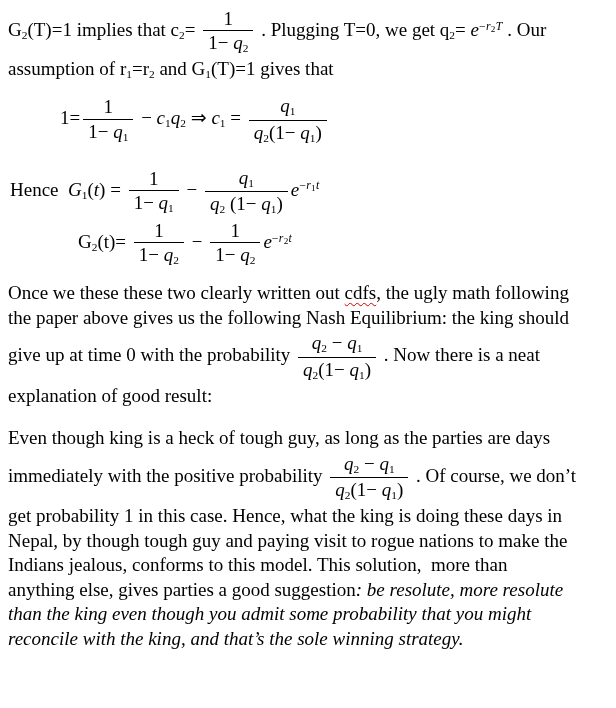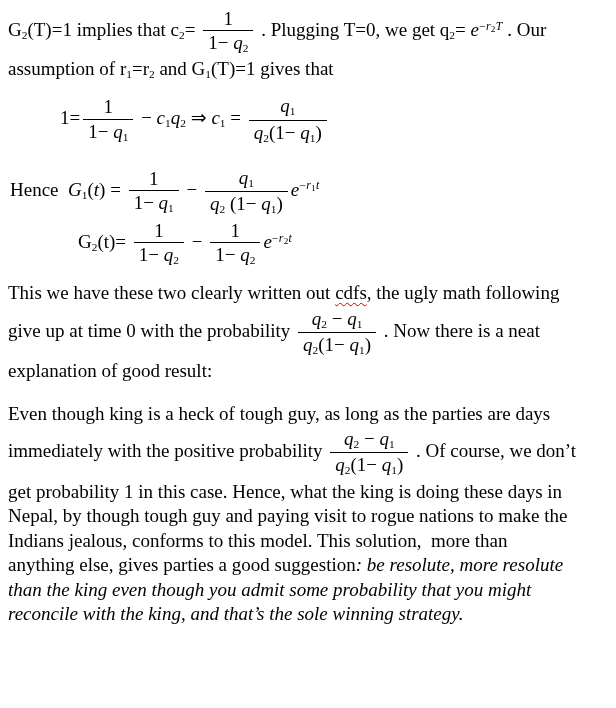--- a/index.html
+++ b/index.html
@@ -39,21 +39,22 @@
     <div class="block" style="margin-top: 6px;">
       <div class="ln mathline" style="padding-left: 52px;"><span>1=</span><span class="fr"><span class="num"><span>1</span></span><span class="den"><span>1− </span><span class="it">q</span><span class="sb">1</span></span></span><span> − </span><span class="it">c</span><span class="sb">1</span><span class="it">q</span><span class="sb">2</span><span> ⇒ </span><span class="it">c</span><span class="sb">1</span><span> = </span><span class="fr"><span class="num"><span class="it">q</span><span class="sb">1</span></span><span class="den"><span class="it">q</span><span class="sb">2</span><span>(1− </span><span class="it">q</span><span class="sb">1</span><span>)</span></span></span></div>
     </div>
     <div class="block" style="margin-top: 18px;">
       <div class="ln mathline" style="padding-left: 2px;"><span>Hence  </span><span class="it">G</span><span class="sb">1</span><span>(</span><span class="it">t</span><span>) = </span><span class="fr"><span class="num"><span>1</span></span><span class="den"><span>1− </span><span class="it">q</span><span class="sb">1</span></span></span><span> − </span><span class="fr"><span class="num"><span class="it">q</span><span class="sb">1</span></span><span class="den"><span class="it">q</span><span class="sb">2</span><span> (1− </span><span class="it">q</span><span class="sb">1</span><span>)</span></span></span><span class="it">e</span><span class="sp"><span>−</span><span class="it">r</span><span class="sb">1</span><span class="it">t</span></span></div>
     </div>
     <div class="block" style="margin-top: 0px;">
       <div class="ln mathline" style="padding-left: 70px;"><span>G</span><span class="sb">2</span><span>(t)= </span><span class="fr"><span class="num"><span>1</span></span><span class="den"><span>1− </span><span class="it">q</span><span class="sb">2</span></span></span><span> − </span><span class="fr"><span class="num"><span>1</span></span><span class="den"><span>1− </span><span class="it">q</span><span class="sb">2</span></span></span><span class="it">e</span><span class="sp"><span>−</span><span class="it">r</span><span class="sb">2</span><span class="it">t</span></span></div>
     </div>
     <div class="block" style="margin-top: 12px;">
-      <div class="ln"><span>This we have these two clearly written out </span><span class="sq">cdfs</span><span>, the ugly math following</span></div>
+      <div class="ln"><span>Once we these these two clearly written out </span><span class="sq">cdfs</span><span>, the ugly math following</span></div>
+      <div class="ln"><span>the paper above gives us the following Nash Equilibrium: the king should</span></div>
       <div class="ln mathline"><span>give up at time 0 with the probability </span><span class="fr"><span class="num"><span class="it">q</span><span class="sb">2</span><span> − </span><span class="it">q</span><span class="sb">1</span></span><span class="den"><span class="it">q</span><span class="sb">2</span><span>(1− </span><span class="it">q</span><span class="sb">1</span><span>)</span></span></span><span> . Now there is a neat</span></div>
       <div class="ln"><span>explanation of good result:</span></div>
     </div>
     <div class="block" style="margin-top: 18px;">
       <div class="ln"><span>Even though king is a heck of tough guy, as long as the parties are days</span></div>
       <div class="ln mathline"><span>immediately with the positive probability </span><span class="fr"><span class="num"><span class="it">q</span><span class="sb">2</span><span> − </span><span class="it">q</span><span class="sb">1</span></span><span class="den"><span class="it">q</span><span class="sb">2</span><span>(1− </span><span class="it">q</span><span class="sb">1</span><span>)</span></span></span><span> . Of course, we don’t</span></div>
       <div class="ln"><span>get probability 1 in this case. Hence, what the king is doing these days in</span></div>
       <div class="ln"><span>Nepal, by though tough guy and paying visit to rogue nations to make the</span></div>
       <div class="ln"><span>Indians jealous, conforms to this model. This solution,  more than</span></div>
       <div class="ln"><span>anything else, gives parties a good suggestion</span><span class="it">: be resolute, more resolute</span></div>

